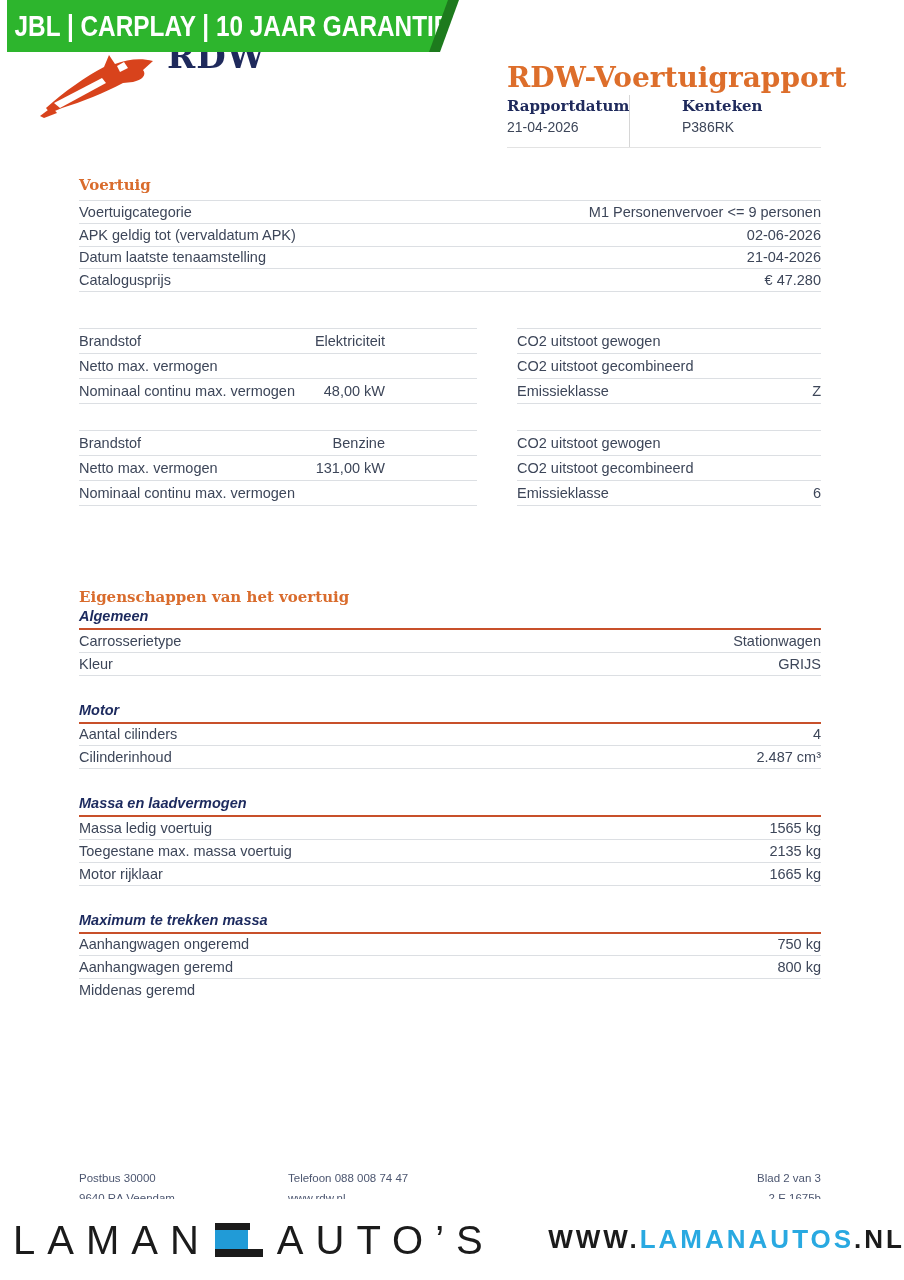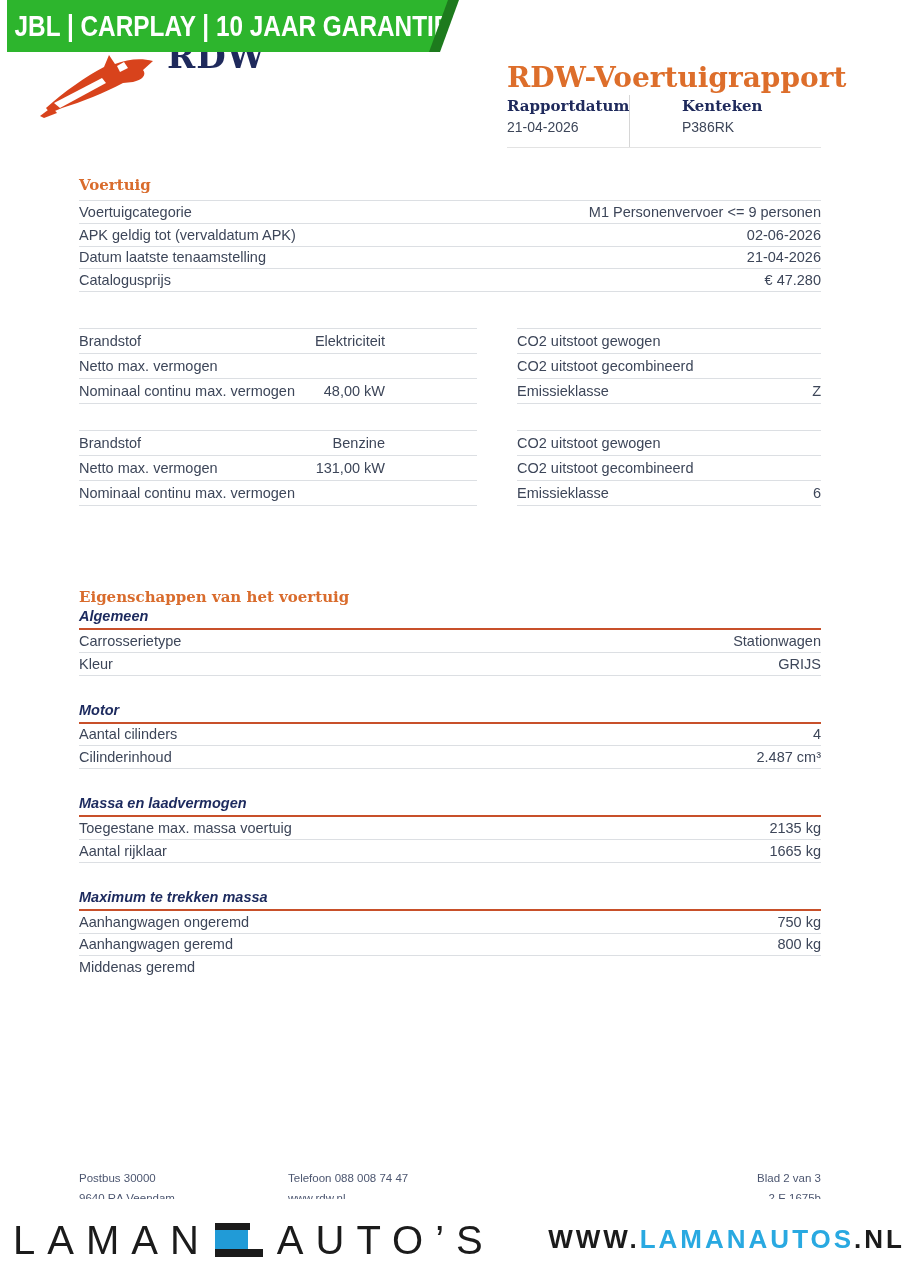--- a/index.html
+++ b/index.html
@@ -224,25 +224,29 @@
           <span class="kv-label">Cilinderinhoud</span>
           <span class="kv-value">2.487 cm³</span>
         </div>
       </div>
     </div>
 
     <div class="subsec">
       <h3 class="sub-heading">Massa en laadvermogen</h3>
       <div class="kv-table no-top">
         <div class="kv-row">
+          <span class="kv-label">Massa ledig voertuig</span>
+          <span class="kv-value">1565 kg</span>
+        </div>
+        <div class="kv-row">
           <span class="kv-label">Toegestane max. massa voertuig</span>
           <span class="kv-value">2135 kg</span>
         </div>
         <div class="kv-row">
-          <span class="kv-label">Aantal rijklaar</span>
+          <span class="kv-label">Motor rijklaar</span>
           <span class="kv-value">1665 kg</span>
         </div>
       </div>
     </div>
 
     <div class="subsec">
       <h3 class="sub-heading">Maximum te trekken massa</h3>
       <div class="kv-table no-top">
         <div class="kv-row">
           <span class="kv-label">Aanhangwagen ongeremd</span>

